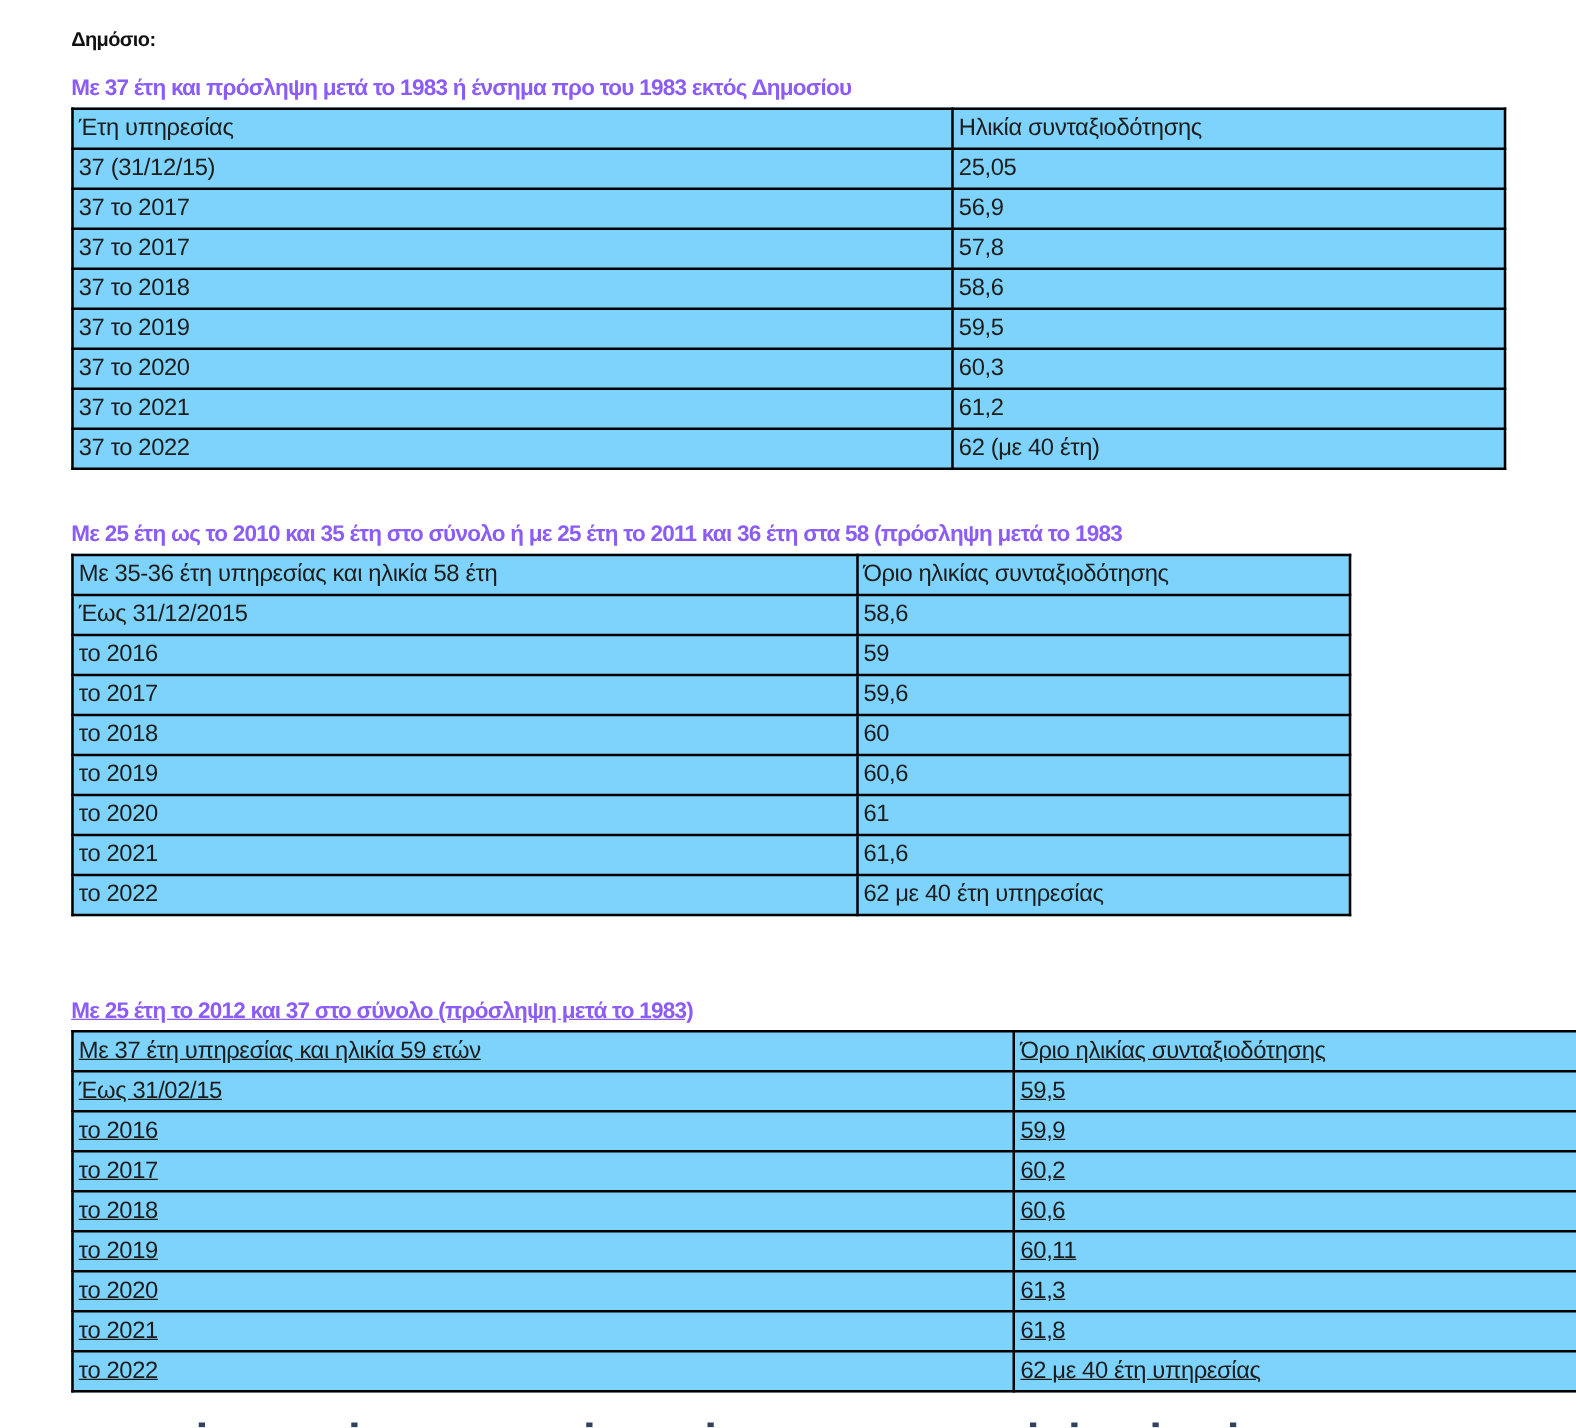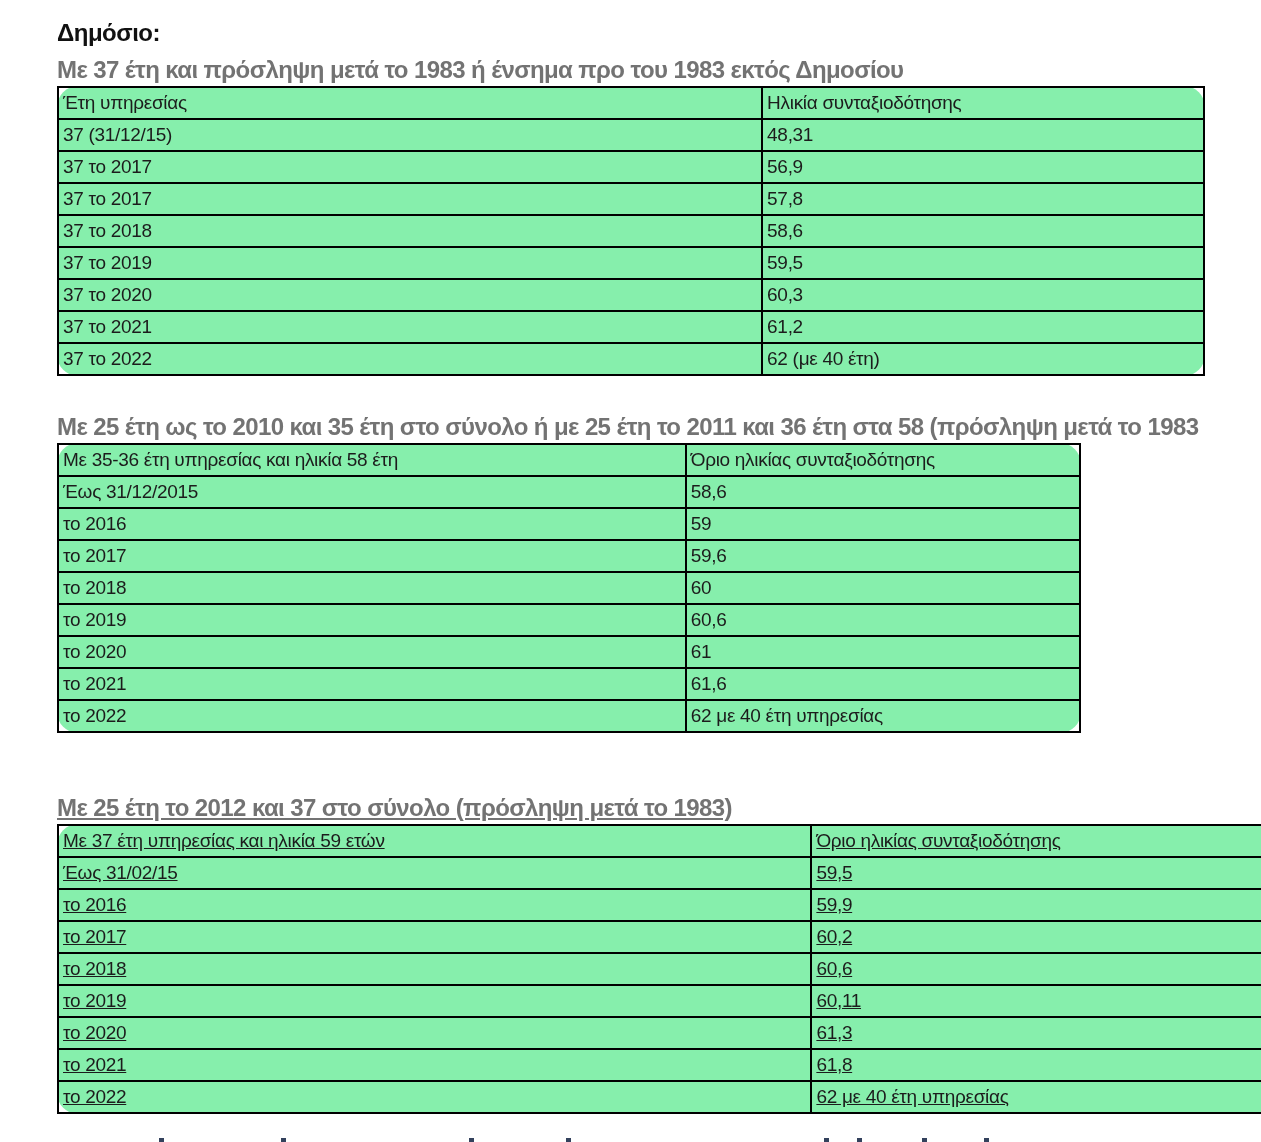--- a/index.html
+++ b/index.html
@@ -14,45 +14,44 @@
     overflow: hidden;
     background: #ffffff;
     box-sizing: border-box;
     padding-left: 57px;
     font-family: "Liberation Sans", sans-serif;
     color: #1c1c1c;
   }
   .doc-title {
     margin: 0;
     padding-top: 22px;
-    font-size: 24px;
+    font-size: 16px;
     line-height: 21px;
     font-weight: bold;
     letter-spacing: -0.5px;
     color: #111111;
     white-space: nowrap;
   }
   .section-heading {
     margin: 0;
-    font-size: 24px;
+    font-size: 18px;
     line-height: 22px;
     font-weight: bold;
     letter-spacing: -0.6px;
-    color: #737373;
+    color: #8b5cf6;
     white-space: nowrap;
   }
   .heading-1 { margin-top: 16px; }
   .heading-2 { margin-top: 40px; }
   .heading-3 { margin-top: 64px; text-decoration: underline; }
   table.pension-table {
     border-collapse: collapse;
     table-layout: fixed;
     margin-top: 5px;
-    background: #86efac;
-    border-radius: 21px;
+    background: #7dd3fc;
   }
   .t1 { width: 1148px; }
   .t2 { width: 1024px; margin-top: 8px; }
   .t3 { width: 1228px; text-decoration: underline; }
   .pension-table th,
   .pension-table td {
     border: 2px solid #000000;
     height: 30px;
     padding: 0 2px 0 4px;
     font-size: 19px;
@@ -94,21 +93,21 @@
   <table class="pension-table t1">
     <thead>
       <tr>
         <th class="col-service">Έτη υπηρεσίας</th>
         <th class="col-age">Ηλικία συνταξιοδότησης</th>
       </tr>
     </thead>
     <tbody>
       <tr>
         <td>37 (31/12/15)</td>
-        <td>48,31</td>
+        <td>25,05</td>
       </tr>
       <tr>
         <td>37 το 2017</td>
         <td>56,9</td>
       </tr>
       <tr>
         <td>37 το 2017</td>
         <td>57,8</td>
       </tr>
       <tr>

